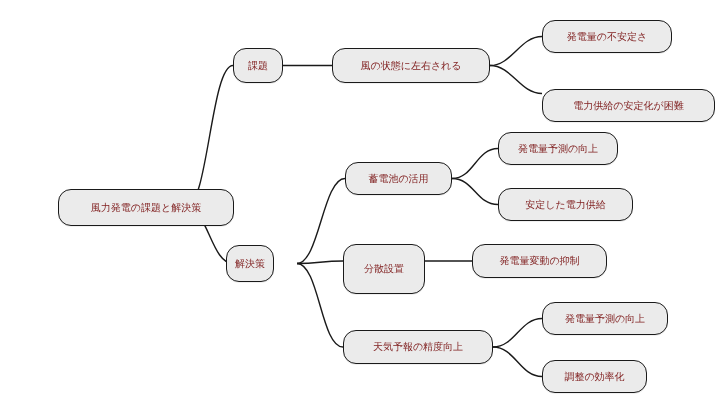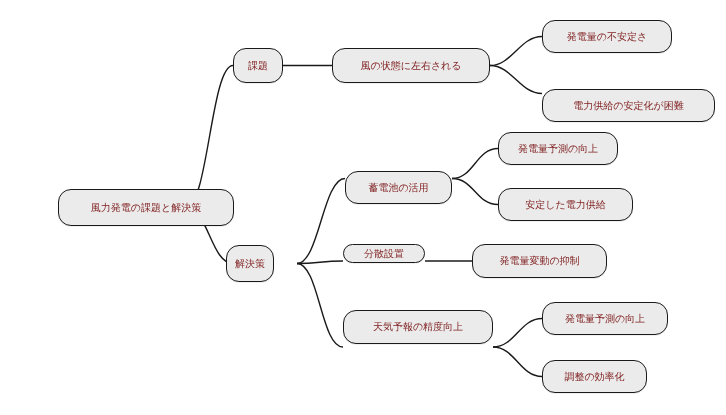--- a/index.html
+++ b/index.html
@@ -74,36 +74,36 @@
       </div>
       <div class="node" style="left: 542px; top: 20px; width: 130px; height: 33px;">
         <span>発電量の不安定さ</span>
       </div>
       <div class="node" style="left: 542px; top: 77px; width: 173px; height: 33px; margin-top: 12px;">
         <span>電力供給の安定化が困難</span>
       </div>
       <div class="node" style="left: 226px; top: 245px; width: 48px; height: 37px;">
         <span>解決策</span>
       </div>
-      <div class="node" style="left: 345px; top: 162px; width: 107px; height: 33px; margin-top: 9px;">
+      <div class="node" style="left: 345px; top: 162px; width: 107px; height: 33px;">
         <span>蓄電池の活用</span>
       </div>
       <div class="node" style="left: 498px; top: 132px; width: 120px; height: 33px;">
         <span>発電量予測の向上</span>
       </div>
       <div class="node" style="left: 498px; top: 188px; width: 135px; height: 33px;">
         <span>安定した電力供給</span>
       </div>
-      <div class="node" style="left: 343px; top: 244px; width: 82px; height: 19px; font-family: Liberation Serif, serif;">
+      <div class="node" style="left: 343px; top: 244px; width: 82px; height: 50px; font-family: Liberation Serif, serif;">
         <span>分散設置</span>
       </div>
       <div class="node" style="left: 472px; top: 244px; width: 135px; height: 34px;">
         <span>発電量変動の抑制</span>
       </div>
-      <div class="node" style="left: 343px; top: 310px; width: 150px; height: 34px;">
+      <div class="node" style="left: 343px; top: 330px; width: 150px; height: 34px;">
         <span>天気予報の精度向上</span>
       </div>
       <div class="node" style="left: 542px; top: 302px; width: 126px; height: 33px;">
         <span>発電量予測の向上</span>
       </div>
       <div class="node" style="left: 542px; top: 360px; width: 105px; height: 33px;">
         <span>調整の効率化</span>
       </div>
     </div>
 </div>

